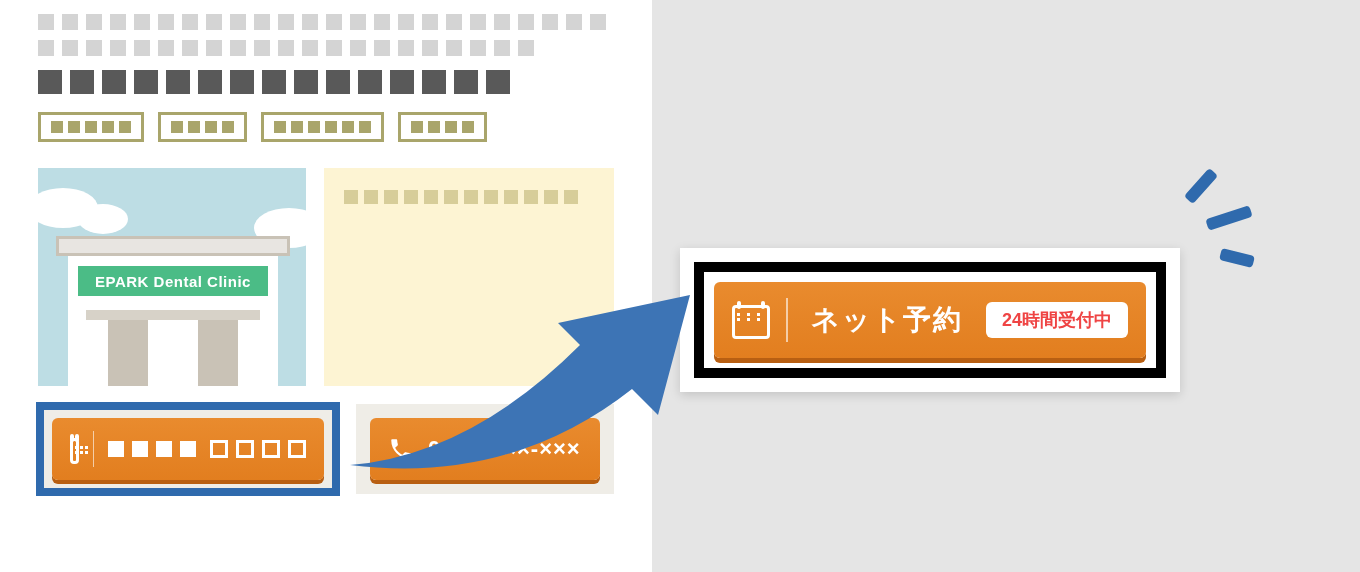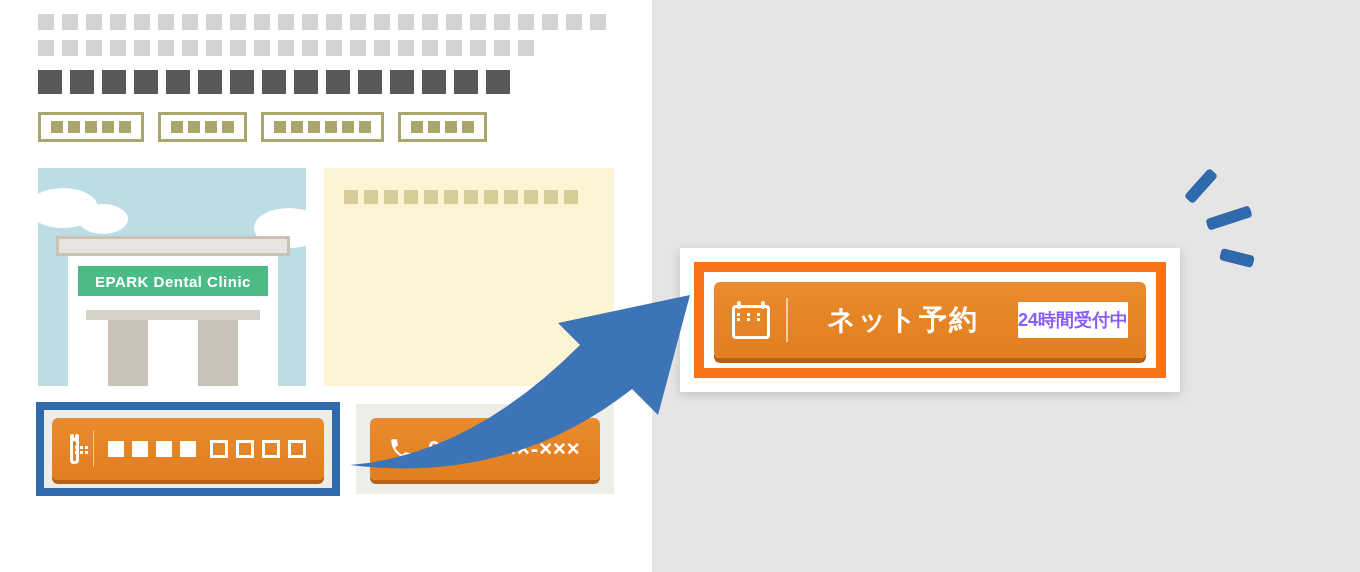--- a/index.html
+++ b/index.html
@@ -93,34 +93,34 @@
 
 
 .big-btn-container {
   position: absolute;
   left: 28px; top: 248px;
   width: 500px;
   background: #fff;
   padding: 14px;
   box-shadow: 0 3px 10px rgba(0,0,0,0.15);
 }
-.big-btn-frame { border: 10px solid #f97316; padding: 10px; }
+.big-btn-frame { border: 10px solid #000000; padding: 10px; }
 .big-orange-btn {
   background: linear-gradient(#e98b2e, #e27e1f);
   border-radius: 6px;
   box-shadow: 0 5px 0 #b85f12;
   height: 76px;
   display: flex; align-items: center; padding: 0 18px; gap: 16px;
 }
 .big-cal { width: 38px; height: 38px; position: relative; }
 .big-cal .cal-body { border-width: 3px; }
 .big-label { color: #fff; font-size: 28px; font-weight: bold; flex: 1; text-align: center; letter-spacing: 2px; }
 .badge {
-  background: #fff; border-radius: 1px; padding: 6px 0;
-  color: #8b5cf6; font-weight: bold; font-size: 18px;
+  background: #fff; border-radius: 6px; padding: 6px 16px;
+  color: #ef4444; font-weight: bold; font-size: 18px;
 }
 
 
 .spark { position: absolute; background: #2f6aad; border-radius: 4px; }
 .spark.s1 { width: 38px; height: 12px; transform: rotate(-48deg); top: 180px; right: 140px; }
 .spark.s2 { width: 46px; height: 12px; transform: rotate(-18deg); top: 212px; right: 108px; }
 .spark.s3 { width: 34px; height: 12px; transform: rotate(14deg); top: 252px; right: 106px; }
 </style>
 </head>
 <body>

